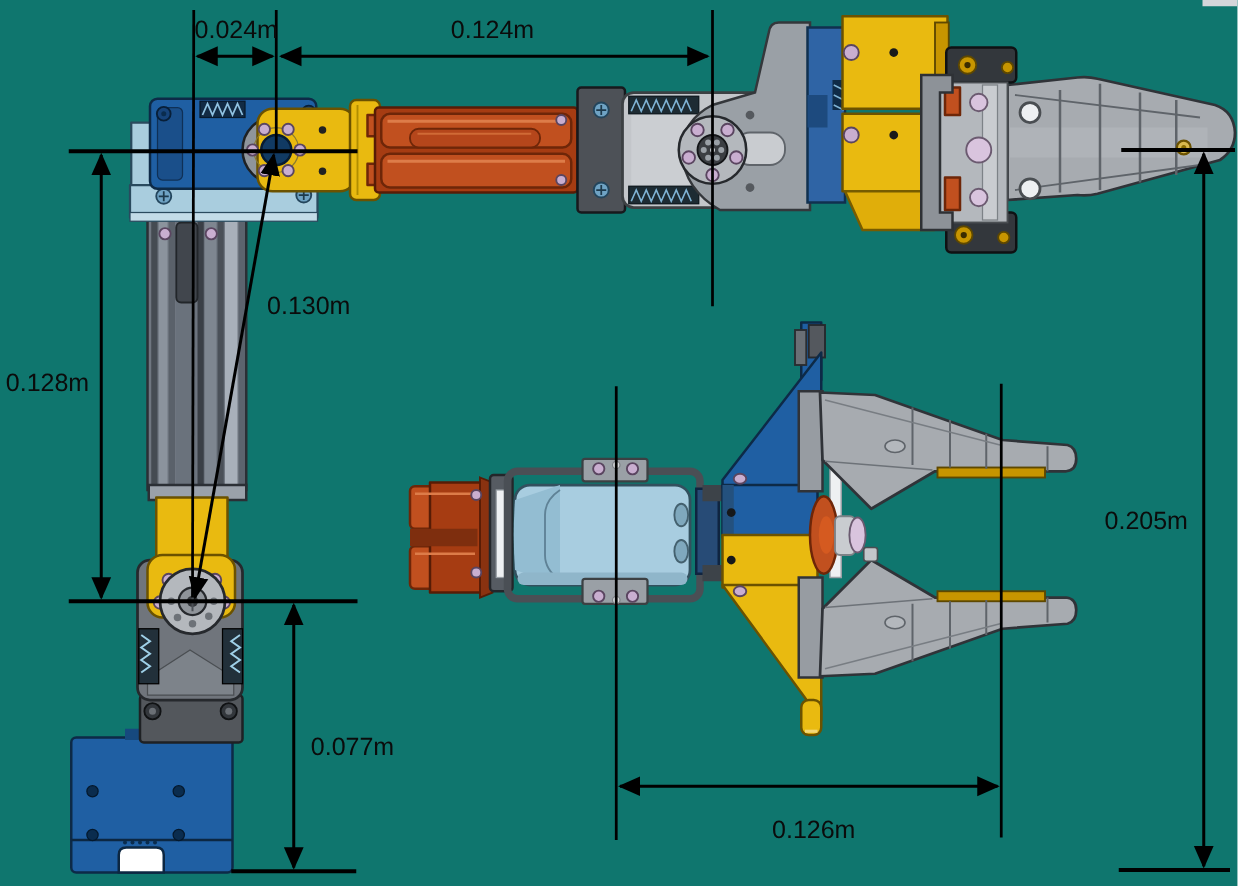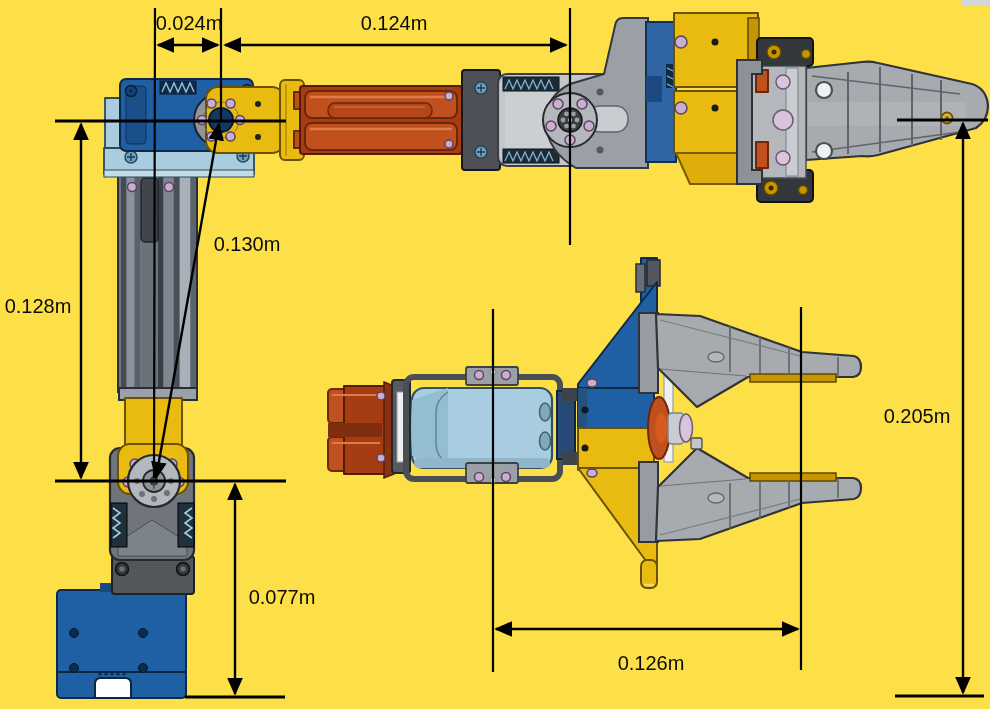--- a/index.html
+++ b/index.html
@@ -1,16 +1,16 @@
 <!DOCTYPE html>
 <html><head>
 <meta charset="utf-8">
 <style>
   html,body{margin:0;padding:0;background:#fff}
-  #stage{position:relative;width:990px;height:709px;background:#fde047;overflow:hidden;
+  #stage{position:relative;width:990px;height:709px;background:#0f766e;overflow:hidden;
          font-family:"Liberation Sans",sans-serif}
   svg{display:block}
   
   .blue{fill:#1f5fa3;stroke:#0d2a47;stroke-width:2;stroke-linejoin:round}
   .lblue{fill:#a9cdde;stroke:#2a4a5e;stroke-width:1.8;stroke-linejoin:round}
   .yellow{fill:#e9ba10;stroke:#6b5200;stroke-width:2;stroke-linejoin:round}
   .gold{fill:#c79500;stroke:#5e4800;stroke-width:1.5}
   .orange{fill:#c1501f;stroke:#6e2608;stroke-width:2;stroke-linejoin:round}
   .dorange{fill:#a63c12;stroke:#571c06;stroke-width:2;stroke-linejoin:round}
   .gray{fill:#a7abb0;stroke:#303338;stroke-width:2.2;stroke-linejoin:round}

